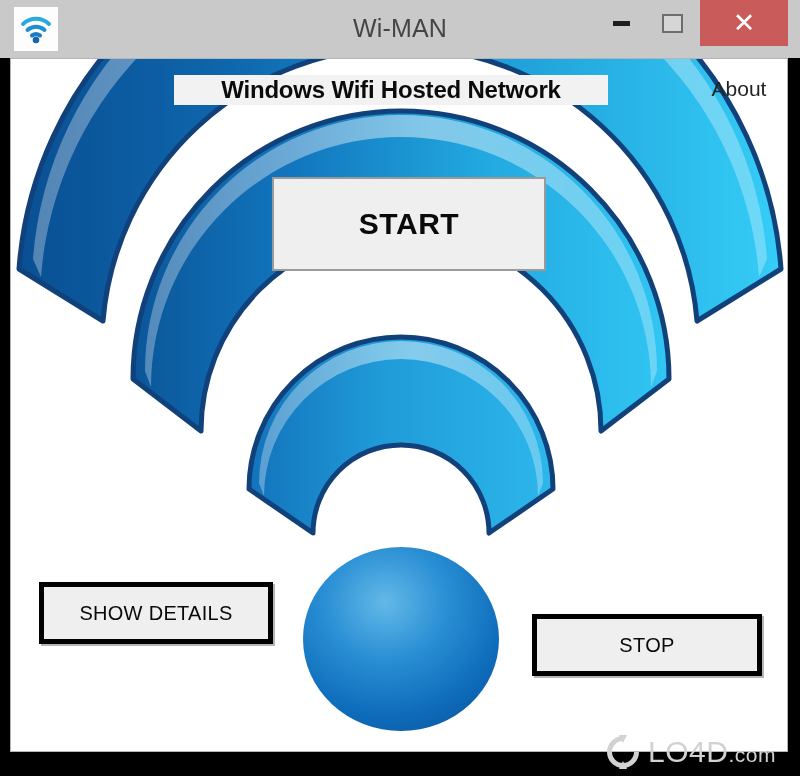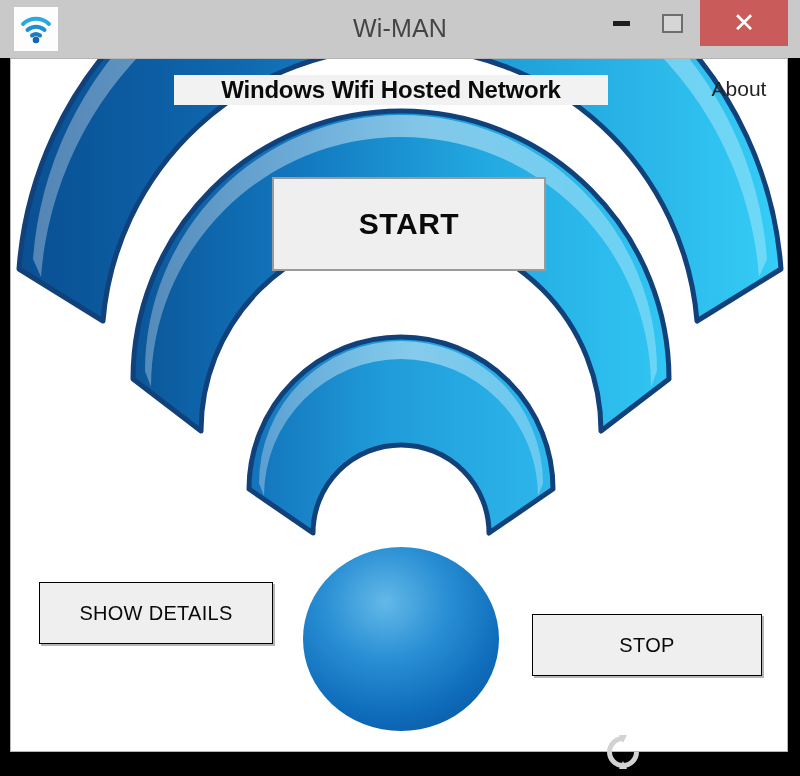--- a/index.html
+++ b/index.html
@@ -133,21 +133,21 @@
     position: absolute;
     left: 0; top: 0;
     width: 778px; height: 694px;
     pointer-events: none;
   }
 
   
   .app-button {
     position: absolute;
     background: #efefef;
-    border: 1px solid #000000;
+    border: 5px solid #000000;
     box-sizing: border-box;
     display: flex;
     align-items: center;
     justify-content: center;
     color: #0a0a0a;
     font-family: "Liberation Sans", sans-serif;
     box-shadow: 2px 2px 0 rgba(120,120,120,0.55);
   }
   #btn-start {
     left: 261px; top: 118px;
@@ -302,15 +302,18 @@
   </div>
 
   <div id="watermark">
     <svg width="42" height="42" viewBox="0 0 42 42">
       <path d="M21 5 A16 16 0 0 0 5 21 L10 21 A11 11 0 0 1 21 10 Z" fill="#d2d2d2"></path>
       <path d="M5 21 A16 16 0 0 0 21 37 L21 32 A11 11 0 0 1 10 21 Z" fill="#d2d2d2"></path>
       <path d="M21 37 A16 16 0 0 0 37 21 L32 21 A11 11 0 0 1 21 32 Z" fill="#d2d2d2"></path>
       <polygon points="17,4 25,4 21,12" fill="#d2d2d2"></polygon>
       <polygon points="25,38 17,38 21,30" fill="#d2d2d2"></polygon>
     </svg>
+    <span id="watermark-text">
+      <span>LO4D</span><span class="dotcom">.com</span>
+    </span>
   </div>
 
 </div>
 
 </body></html>

